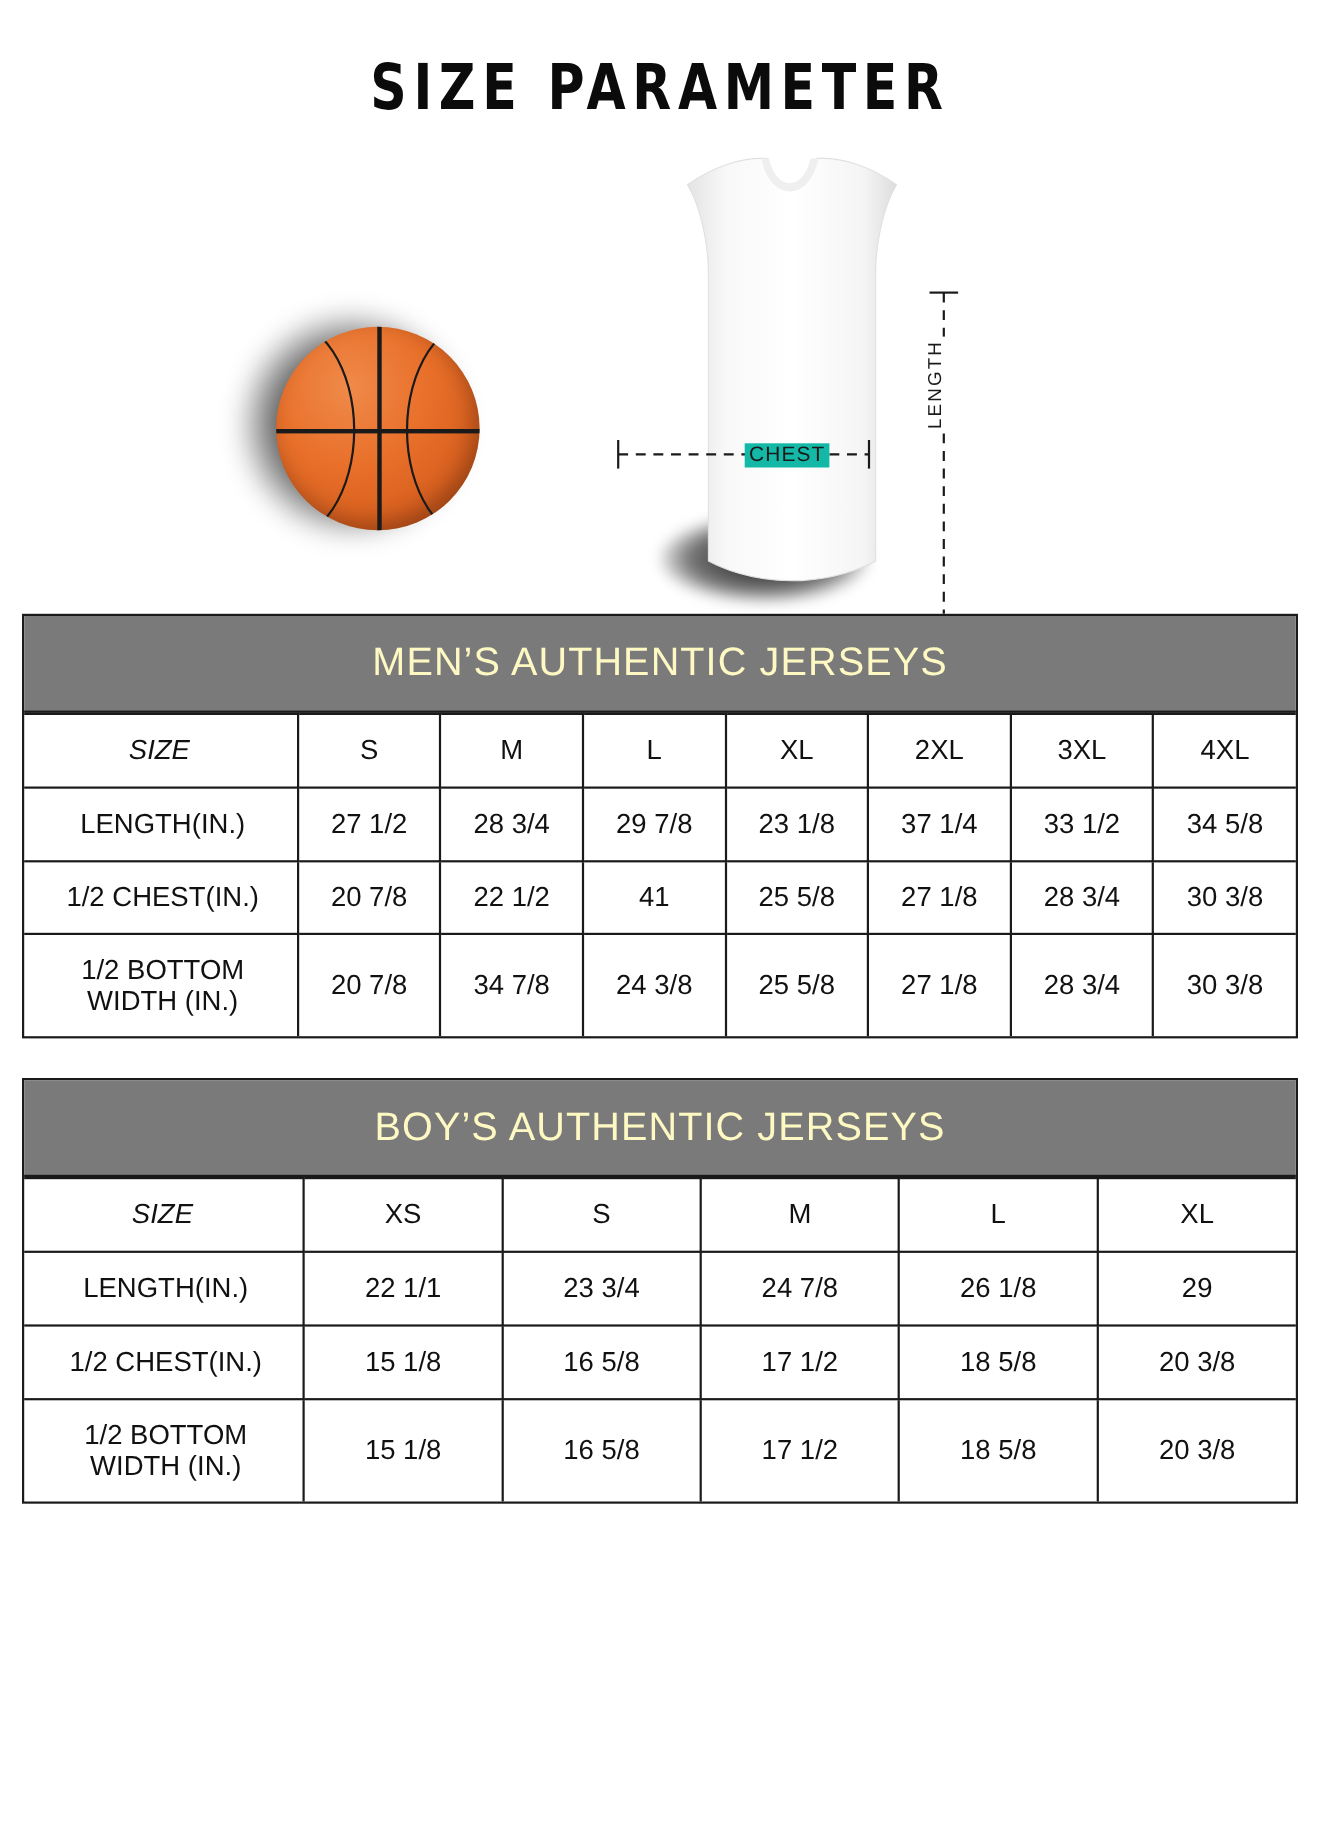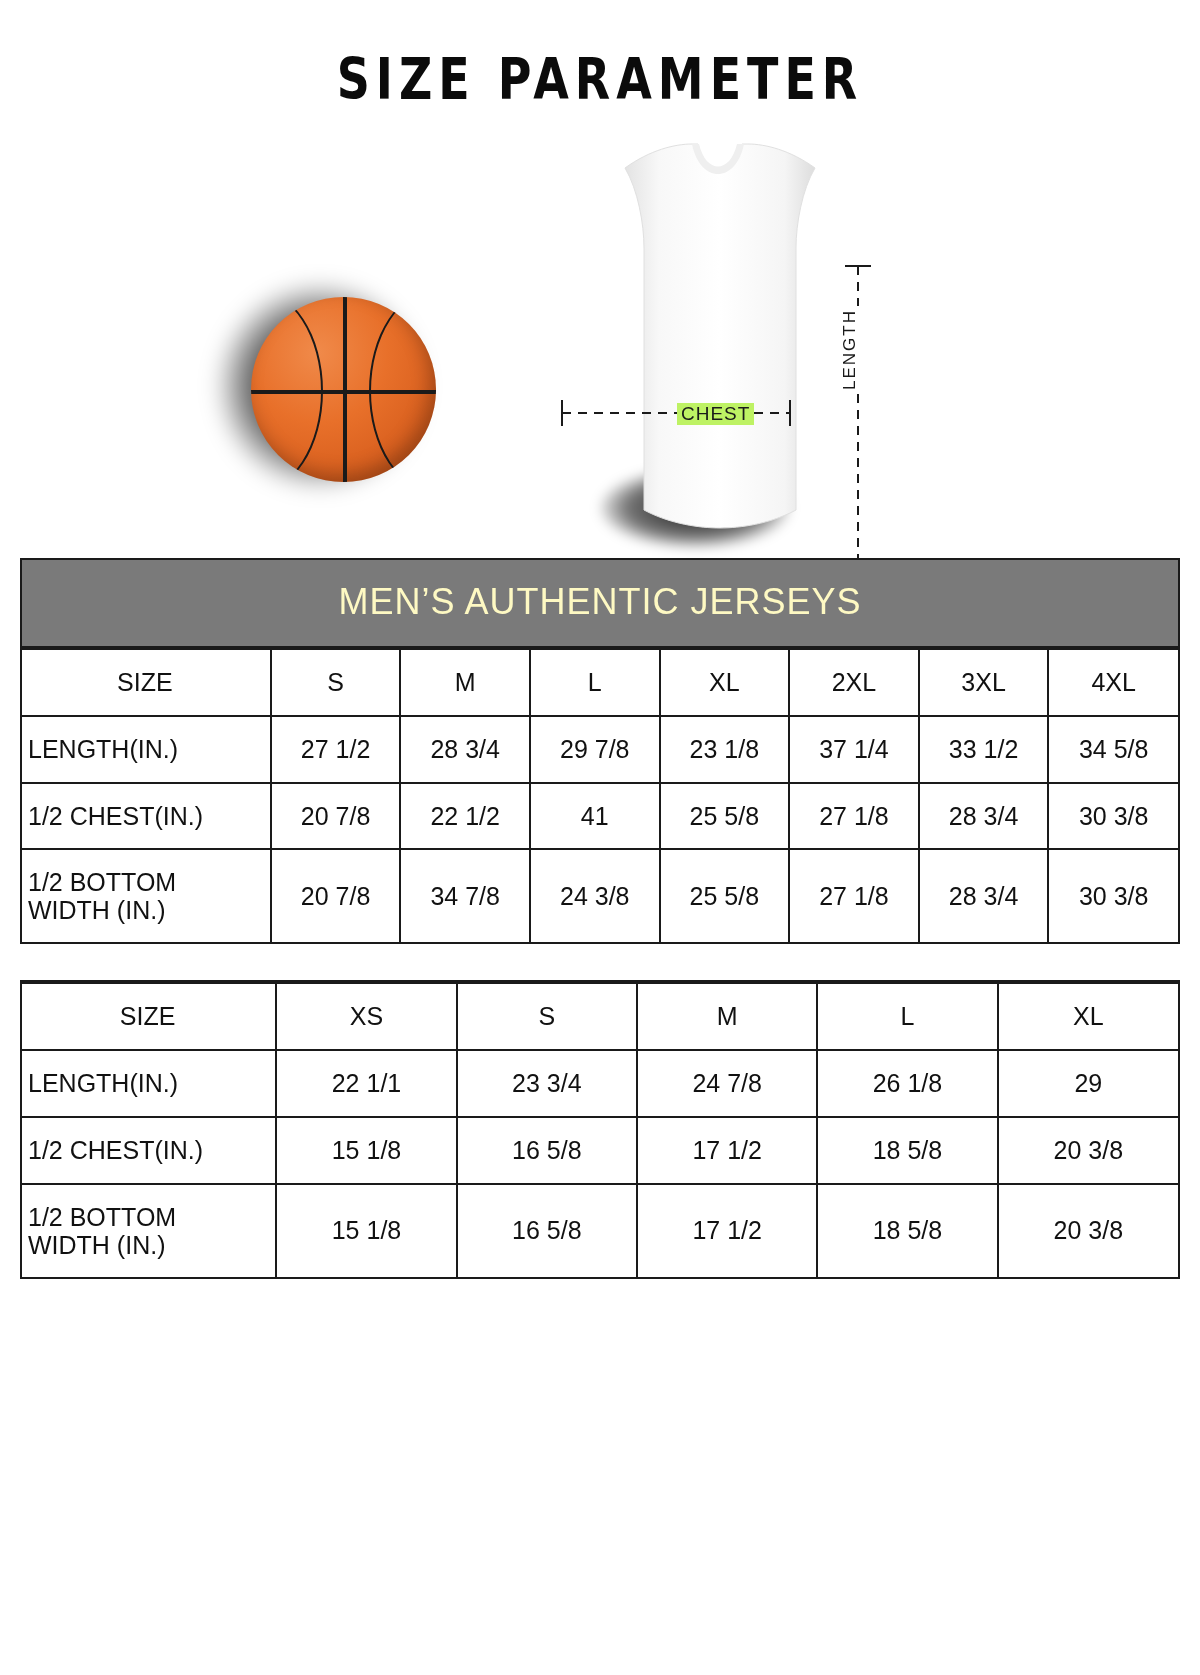--- a/index.html
+++ b/index.html
@@ -137,21 +137,21 @@
     left: 0;
     top: 0;
   }
   .chest-label {
     position: absolute;
     left: 137px;
     top: 265px;
     font-size: 19px;
     letter-spacing: 1px;
     color: #1a1a1a;
-    background: #bef264;
+    background: #14b8a6;
     padding: 0 4px;
   }
   .length-label {
     position: absolute;
     left: 298px;
     top: 255px;
     font-size: 17px;
     letter-spacing: 2px;
     color: #1a1a1a;
     transform: rotate(-90deg);
@@ -185,27 +185,28 @@
   }
   td {
     border: 2px solid #1a1a1a;
     text-align: center;
     font-size: 25px;
     color: #111111;
     padding: 18px 2px;
     line-height: 1.15;
   }
   td.rowhead {
-    text-align: left;
+    text-align: center;
     padding-left: 6px;
     white-space: nowrap;
   }
   td.rowhead.center {
     text-align: center;
     padding-left: 0;
+    font-style: italic;
   }
   table tr td:first-child {
     border-left: none;
   }
   table tr td:last-child {
     border-right: none;
   }
   table tr:last-child td {
     border-bottom: none;
   }
@@ -337,20 +338,21 @@
           <td>25  5/8</td>
           <td>27  1/8</td>
           <td>28  3/4</td>
           <td>30  3/8</td>
         </tr>
       </tbody>
     </table>
   </div>
 
   <div class="table-block">
+    <div class="table-header">BOY’S AUTHENTIC JERSEYS</div>
     <table class="boys">
       <colgroup>
         <col class="c0">
           <col class="cx">
           <col class="cx">
           <col class="cx">
           <col class="cx">
           <col class="cx">
       </colgroup>
       <tbody>

